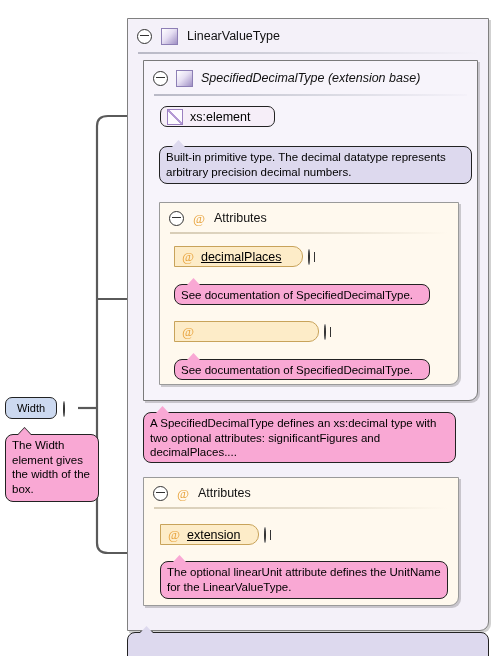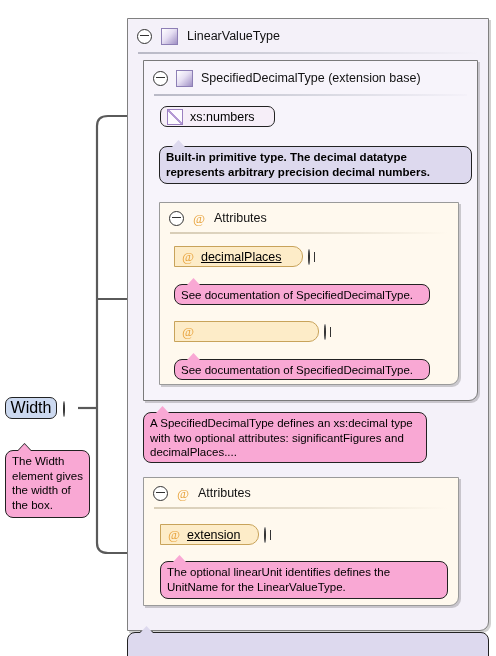--- a/index.html
+++ b/index.html
@@ -104,21 +104,21 @@
 
   
   .elemnode{
     position:absolute;
     background:#ccd9f0;
     border:1.4px solid #222;
     border-radius:7px;
     display:flex;align-items:center;justify-content:center;
     box-sizing:border-box;
   }
-  .elemnode .txt{font-size:16px;}
+  .elemnode .txt{font-size:11px;}
 
   
   .attrnode{
     position:absolute;
     background:#fdecc8;
     border:1px solid #c8a35a;
     border-radius:0 10px 10px 0;
     display:flex;align-items:center;gap:7px;
     padding:0 10px 0 7px;
     box-sizing:border-box;
@@ -173,34 +173,34 @@
   <div class="abs panel-purple" style="left:127px;top:2px;width:362px;height:613px;">
     <div class="panel-head" style="padding-left:9px;gap:9px;">
       <span class="toggle"></span>
       <span class="type-sq"></span>
       <span class="lbl">LinearValueType</span>
     </div>
     <div class="divider"></div>
   </div>
 
   <div class="abs panel-purple2" style="left:143px;top:44px;width:335px;height:341px;">
-    <div class="panel-head" style="padding-left:9px;gap:8px;">
+    <div class="panel-head" style="padding-left:9px;gap:8px;font-style:italic;">
       <span class="toggle"></span>
       <span class="type-sq"></span>
       <span class="lbl">SpecifiedDecimalType (extension base)</span>
     </div>
     <div class="divider"></div>
   </div>
 
   <div class="stype" style="left:160px;top:90px;width:115px;height:21px;">
     <span class="glyph"></span>
-    <span class="txt">xs:numbers</span>
-  </div>
-
-  <div class="doc lilac" style="left:159px;top:130px;width:313px;height:38px;font-weight:bold;">
+    <span class="txt">xs:element</span>
+  </div>
+
+  <div class="doc lilac" style="left:159px;top:130px;width:313px;height:38px;">
     <span class="tailborder"></span>
     <span class="tail"></span>
     <span class="inner">Built-in primitive type. The decimal datatype represents arbitrary precision decimal numbers.</span>
   </div>
 
   <div class="abs panel-orange" style="left:159px;top:186px;width:300px;height:183px;">
     <div class="panel-head" style="padding-left:9px;gap:9px;height:30px;">
       <span class="toggle"></span>
       <span class="at">@</span>
       <span class="lbl">Attributes</span>
@@ -228,21 +228,21 @@
   <div class="abs" style="left:324px;top:309px;width:13px;height:13px;">
     <span class="toggle plus"></span>
   </div>
 
   <div class="doc" style="left:174px;top:343px;width:256px;height:21px;">
     <span class="tailborder"></span>
     <span class="tail"></span>
     <span class="inner">See documentation of SpecifiedDecimalType.</span>
   </div>
 
-  <div class="doc" style="left:143px;top:396px;width:284px;height:51px;padding-left:6px;">
+  <div class="doc" style="left:143px;top:396px;width:313px;height:51px;padding-left:6px;">
     <span class="tailborder"></span>
     <span class="tail"></span>
     <span class="inner">A SpecifiedDecimalType defines an xs:decimal type with two optional attributes: significantFigures and decimalPlaces....</span>
   </div>
 
   <div class="abs panel-orange" style="left:143px;top:461px;width:316px;height:129px;">
     <div class="panel-head" style="padding-left:9px;gap:9px;height:30px;">
       <span class="toggle"></span>
       <span class="at">@</span>
       <span class="lbl">Attributes</span>
@@ -254,34 +254,34 @@
     <span class="at">@</span>
     <span class="txt">extension</span>
   </div>
   <div class="abs" style="left:264px;top:512px;width:13px;height:13px;">
     <span class="toggle plus"></span>
   </div>
 
   <div class="doc" style="left:160px;top:545px;width:288px;height:38px;">
     <span class="tailborder"></span>
     <span class="tail"></span>
-    <span class="inner">The optional linearUnit identifies defines the UnitName for the LinearValueType.</span>
+    <span class="inner">The optional linearUnit attribute defines the UnitName for the LinearValueType.</span>
   </div>
 
   <div class="doc lilac" style="left:127px;top:616px;width:362px;height:38px;">
     <span class="tailborder"></span>
     <span class="tail"></span>
   </div>
 
   <div class="elemnode" style="left:5px;top:381px;width:52px;height:22px;">
     <span class="txt">Width</span>
   </div>
   <div class="abs" style="left:63px;top:386px;width:13px;height:13px;">
     <span class="toggle"></span>
   </div>
 
-  <div class="doc" style="left:5px;top:418px;width:85px;height:68px;margin-top:16px;">
+  <div class="doc" style="left:5px;top:418px;width:94px;height:68px;">
     <span class="tailborder"></span>
     <span class="tail"></span>
     <span class="inner">The Width element gives the width of the box.</span>
   </div>
 
 </div>
 
 </body></html>

